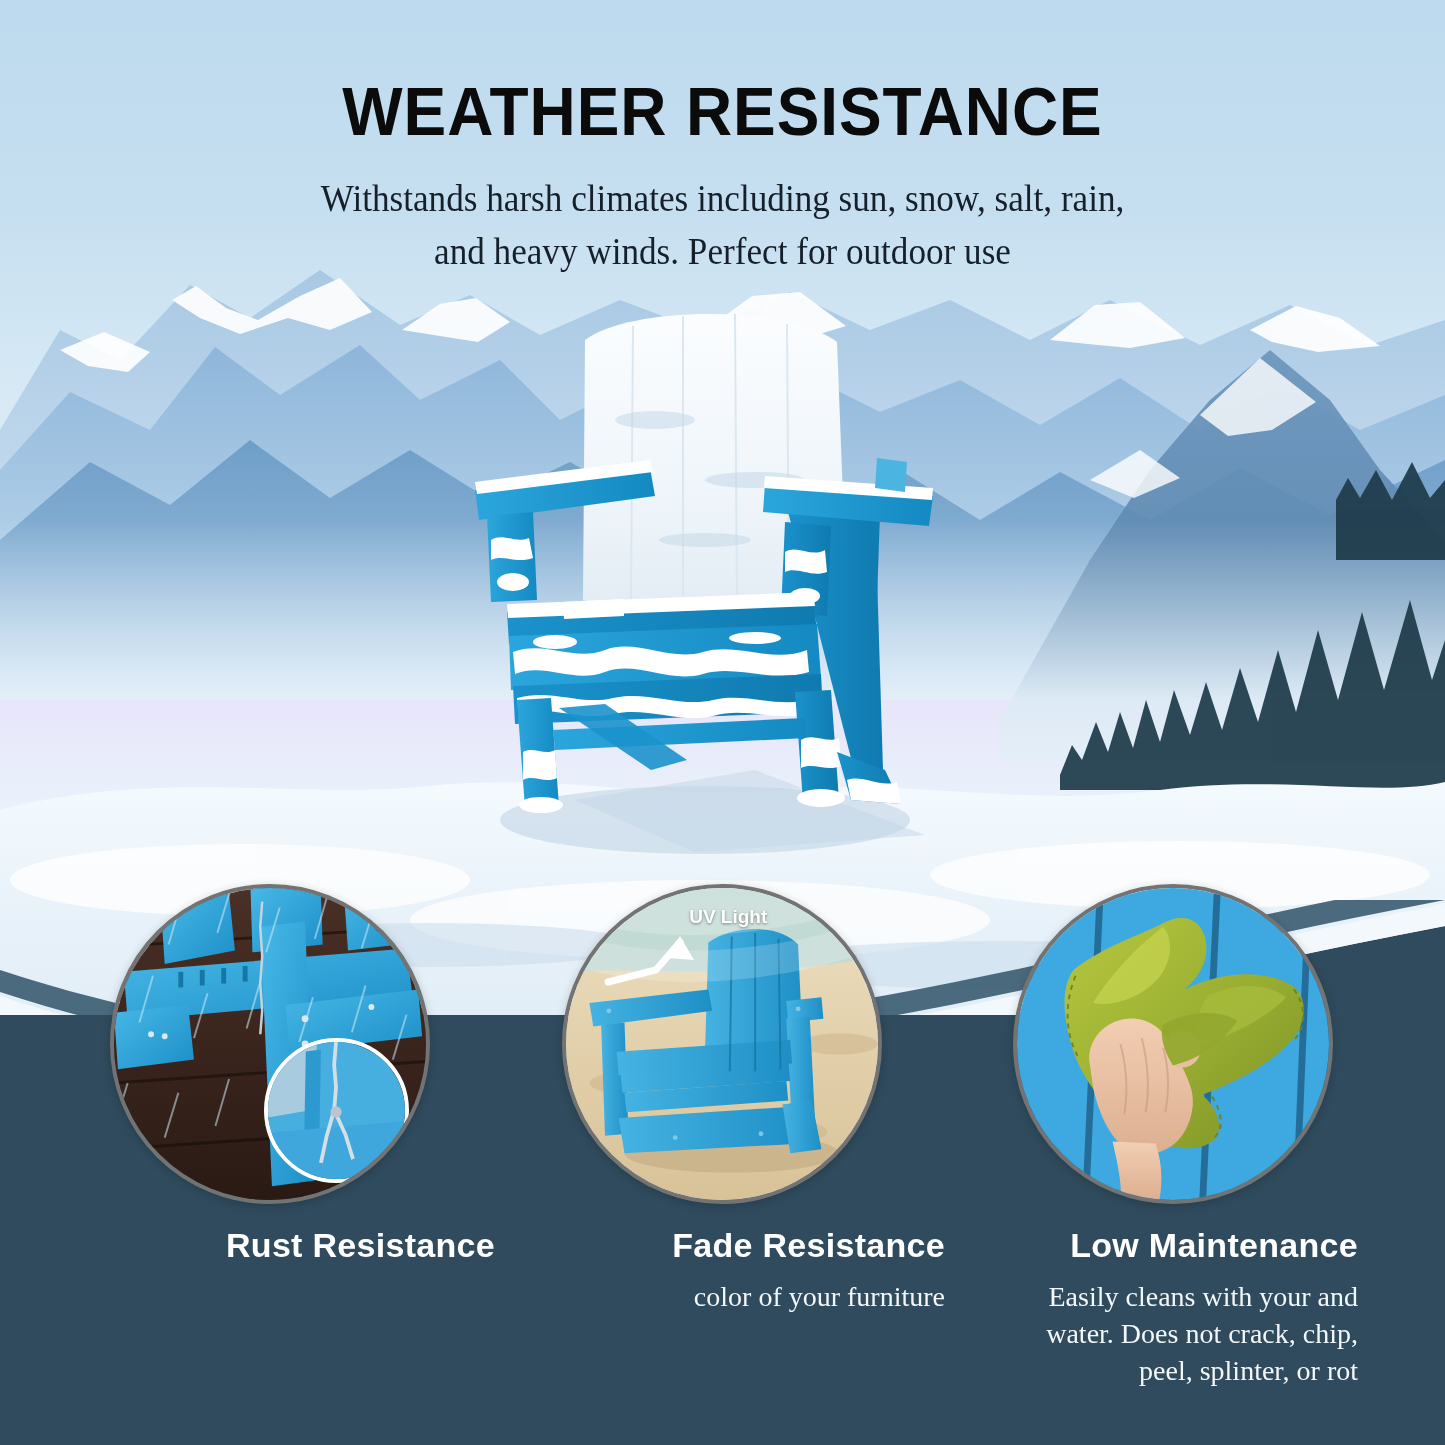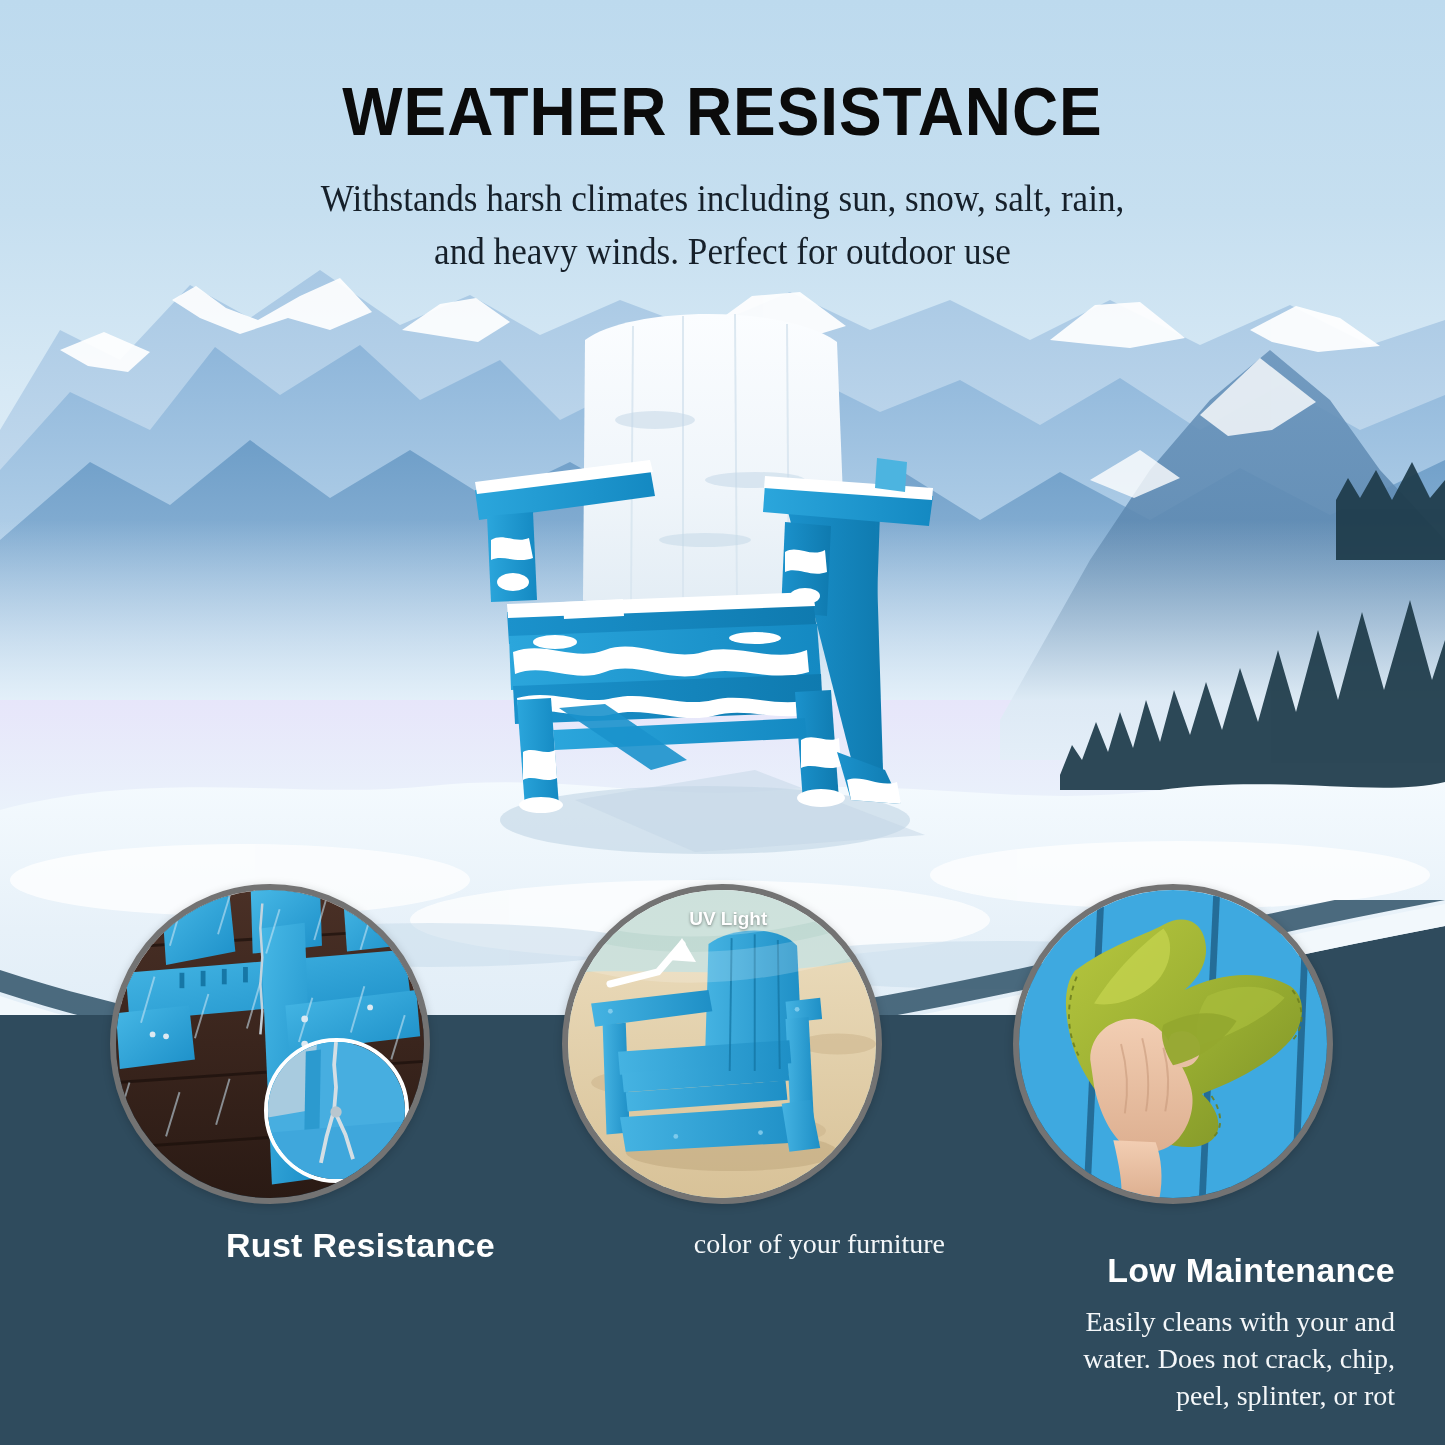--- a/index.html
+++ b/index.html
@@ -66,21 +66,21 @@
     line-height:1.44;
     color:#16202A;
     transform:scaleX(.95);
   }
   .subtitle span { display:block; }
 
   
   .circle {
     position:absolute;
     border-radius:50%;
-    border:6px solid #737373;
+    border:4px solid #737373;
     overflow:hidden;
     box-shadow:0 2px 10px rgba(0,0,0,.18);
   }
   .c1 { left:110px; top:884px; width:320px; height:320px; }
   .c2 { left:562px; top:884px; width:320px; height:320px; }
   .c3 { left:1013px; top:884px; width:320px; height:320px; }
 
   .c-inner { position:absolute; inset:0; }
 
   
@@ -108,21 +108,21 @@
 
   
   .feat {
     position:absolute;
     width:450px;
     text-align:right;
     color:#ffffff;
   }
   .f1 { left:45px; top:1226px; }
   .f2 { left:495px; top:1226px; }
-  .f3 { left:945px; top:1226px;margin-top:25px; }
+  .f3 { left:908px; top:1226px; }
 
   .feat-title {
     font-family:"Liberation Sans", sans-serif;
     font-weight:bold;
     font-size:34px;
     letter-spacing:.3px;
     margin-bottom:14px;
     color:#FFFFFF;
   }
   .feat-body {
@@ -554,20 +554,21 @@
       <path d="M150,140 C176,126 206,124 226,136 C212,158 186,176 160,182
                C150,166 146,150 150,140 Z" fill="#93A82E" opacity=".95"></path>
     </svg>
   </div>
 
   <div class="feat f1">
     <div class="feat-title">Rust Resistance</div>
   </div>
 
   <div class="feat f2">
+    <div class="feat-title">Fade Resistance</div>
     <div class="feat-body">
       <span>color of your furniture</span>
     </div>
   </div>
 
   <div class="feat f3">
     <div class="feat-title">Low Maintenance</div>
     <div class="feat-body">
       <span>Easily cleans with your and</span>
       <span>water. Does not crack, chip,</span>

